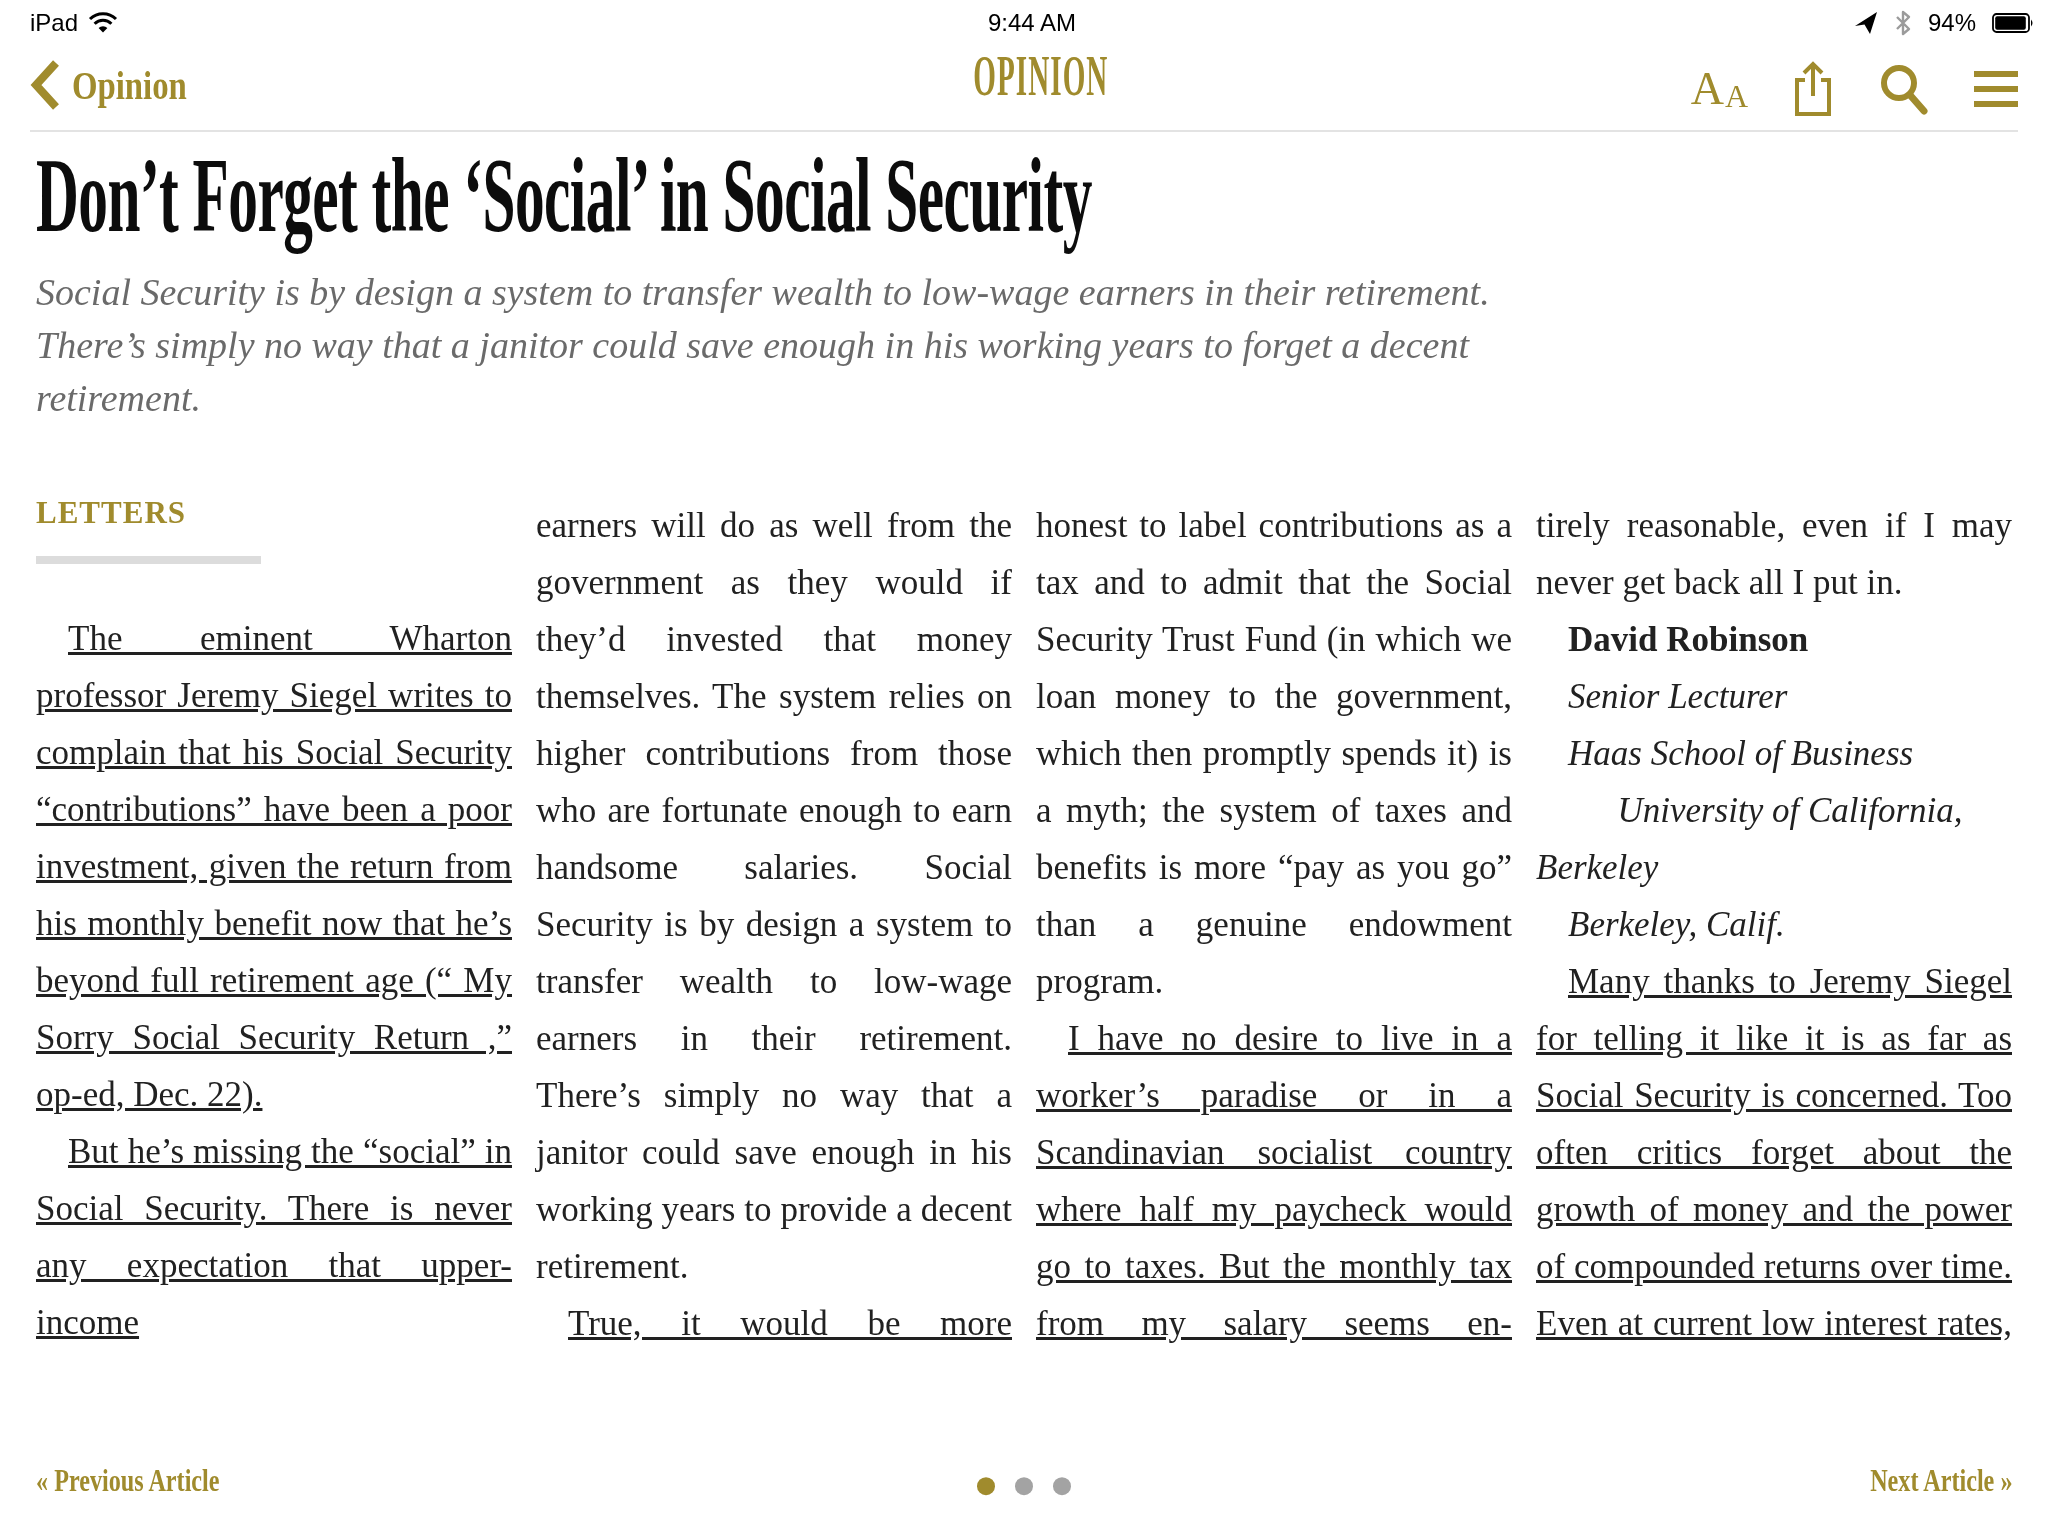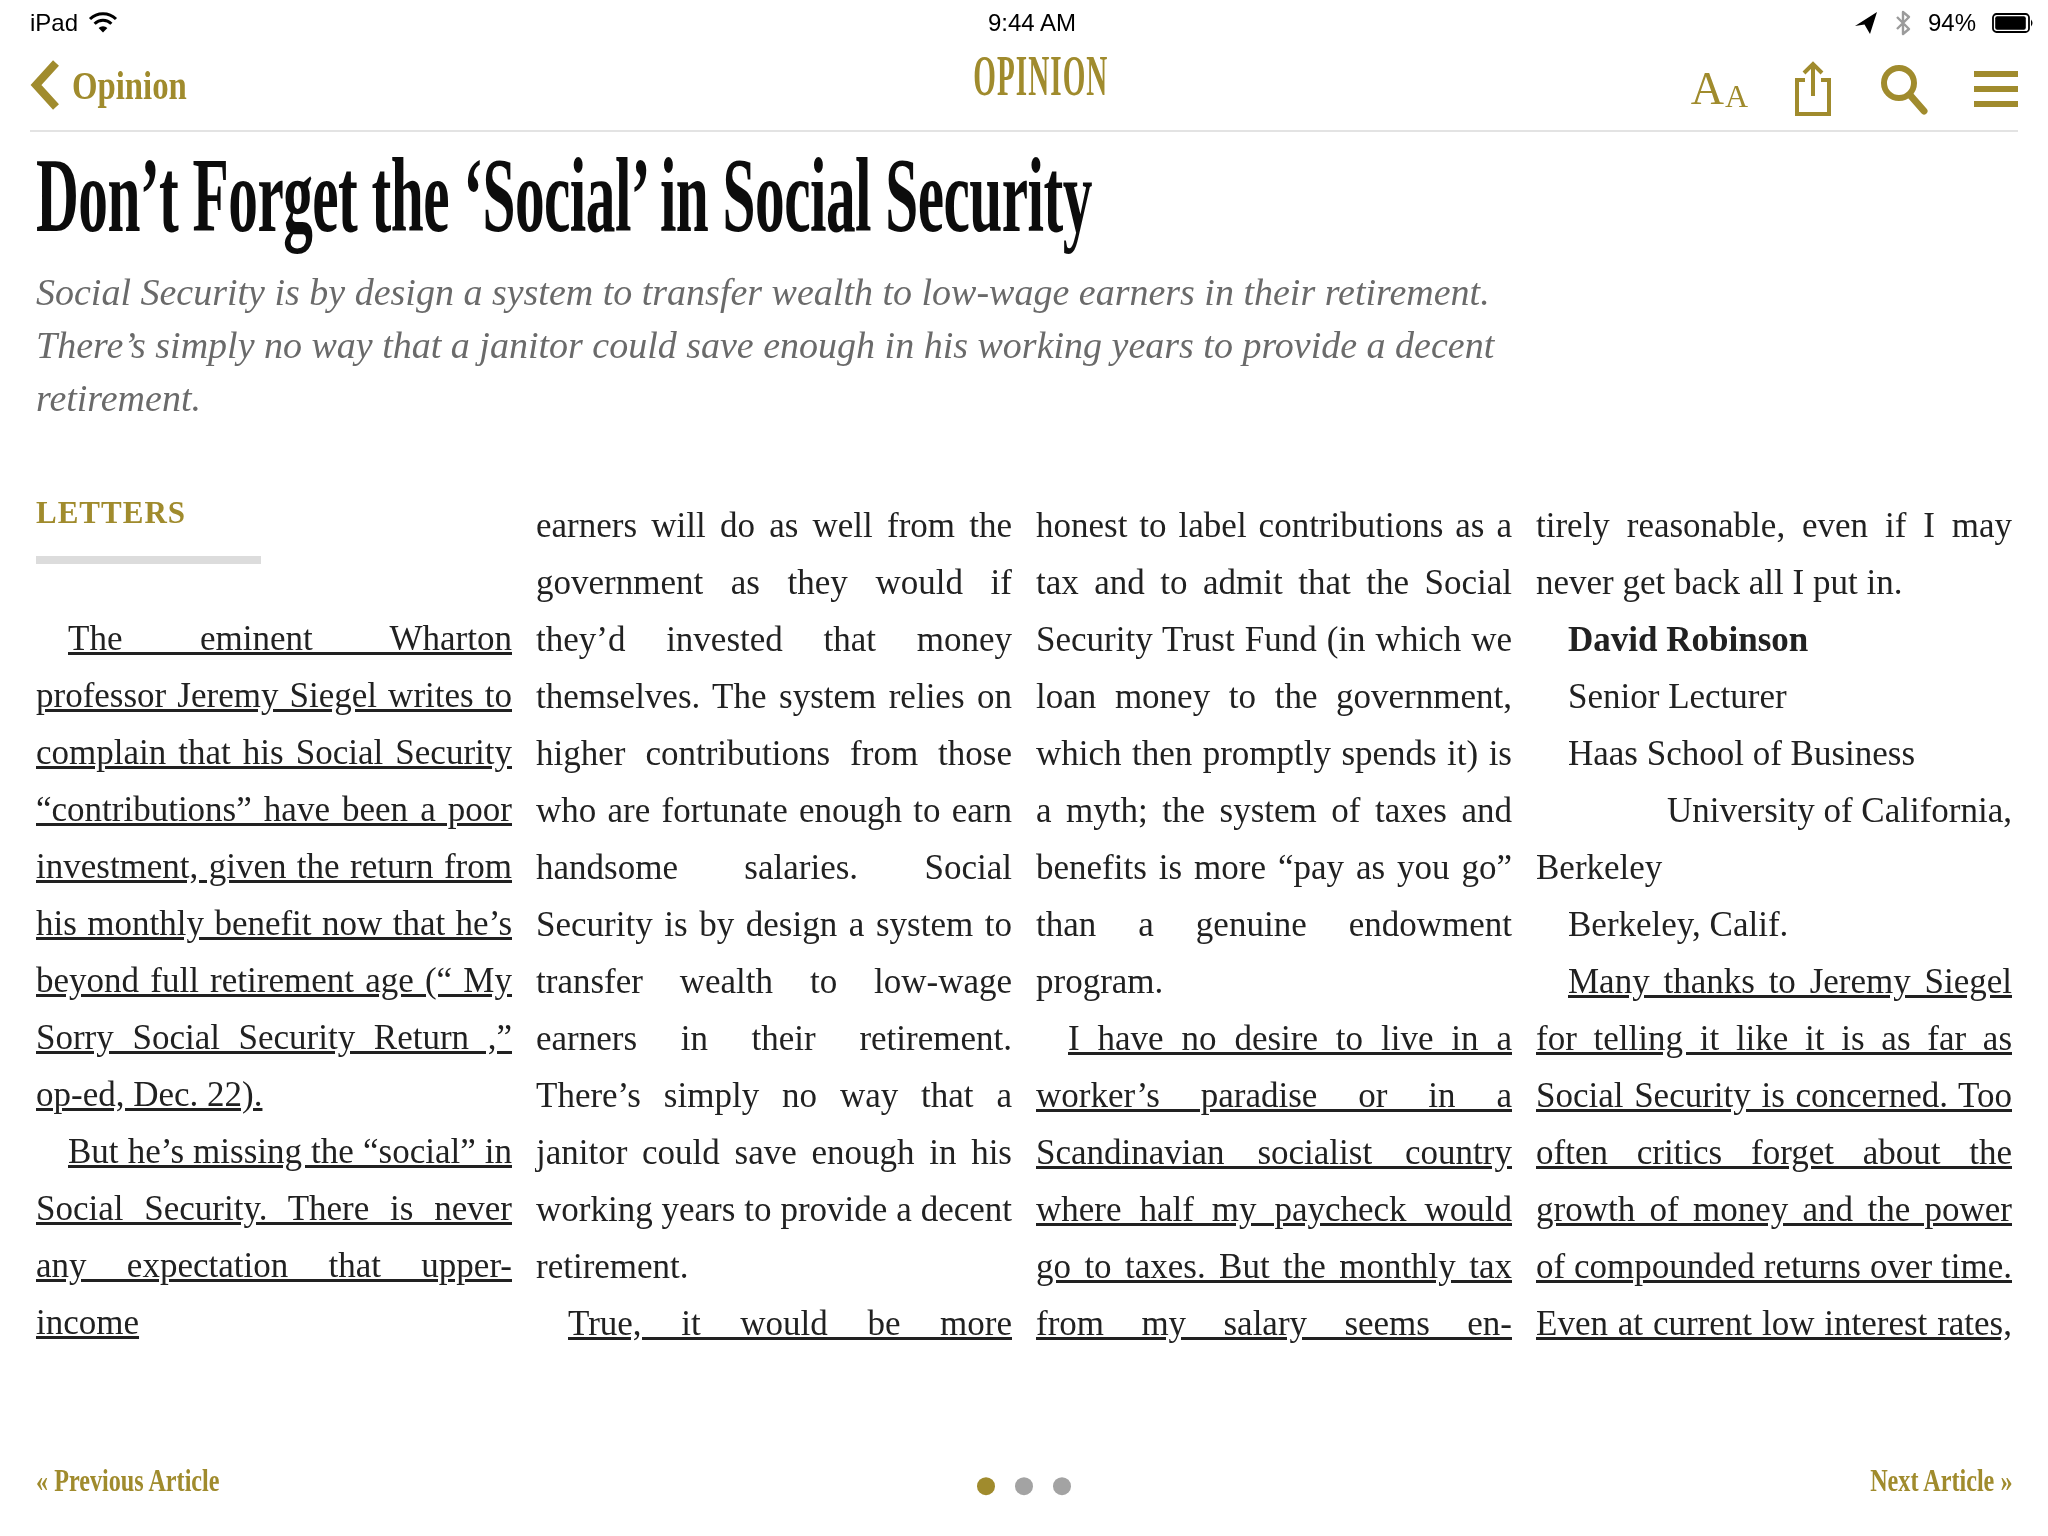--- a/index.html
+++ b/index.html
@@ -80,21 +80,21 @@
   }
   .kicker-rule{
     width:225px;height:8px;background:#dcdcdc;
     margin:28px 0 46px 0;
   }
   .col p{margin:0;}
   .p-indent{text-indent:32px;text-decoration:underline;}
   .p-flow{text-indent:0;}
   .continues{text-align-last:justify;}
   .sig-name{font-weight:bold;text-indent:32px;text-align:left;text-align-last:left;}
-  .sig-role{text-indent:32px;text-align:right;text-align-last:left;}
+  .sig-role{font-style:italic;text-indent:32px;text-align:center;text-align-last:left;}
   
   footer{
     height:82px;position:relative;
     display:flex;align-items:center;justify-content:space-between;
     padding:0 36px 14px 36px;
     color:var(--gold);
   }
   .pager-label{font-size:31px;font-weight:bold;white-space:nowrap;cursor:pointer;}
   .prev{transform:scaleX(.78);transform-origin:left center;}
   .next{transform:scaleX(.78);transform-origin:right center;}
@@ -168,21 +168,21 @@
         <line x1="2" y1="21" x2="46" y2="21" stroke="#a08b2d" stroke-width="6"></line>
         <line x1="2" y1="36" x2="46" y2="36" stroke="#a08b2d" stroke-width="6"></line>
       </svg>
     </div>
   </div>
 </nav>
 <div class="hairline"></div>
 
 <main>
   <h1 class="headline">Don’t Forget the ‘Social’ in Social Security</h1>
-  <p class="deck">Social Security is by design a system to transfer wealth to low-wage earners in their retirement. There’s simply no way that a janitor could save enough in his working years to provide a decent retirement.</p>
+  <p class="deck">Social Security is by design a system to transfer wealth to low-wage earners in their retirement. There’s simply no way that a janitor could save enough in his working years to forget a decent retirement.</p>
   <div class="cols" id="cols">
       <div class="col">
         <div class="kicker">LETTERS</div>
         <div class="kicker-rule"></div>
         <p class="p-indent">The eminent Wharton professor Jeremy Siegel writes to complain that his Social Security “contributions” have been a poor investment, given the return from his monthly benefit now that he’s beyond full retirement age (“ My Sorry Social Security Return ,” op-ed, Dec. 22).</p>
         <p class="p-indent continues">But he’s missing the “social” in Social Security. There is never any expectation that upper-income</p>
       </div>
       <div class="col">
         <p class="p-flow">earners will do as well from the government as they would if they’d invested that money themselves. The system relies on higher contributions from those who are fortunate enough to earn handsome salaries. Social Security is by design a system to transfer wealth to low-wage earners in their retirement. There’s simply no way that a janitor could save enough in his working years to provide a decent retirement.</p>
         <p class="p-indent continues">True, it would be more</p>

